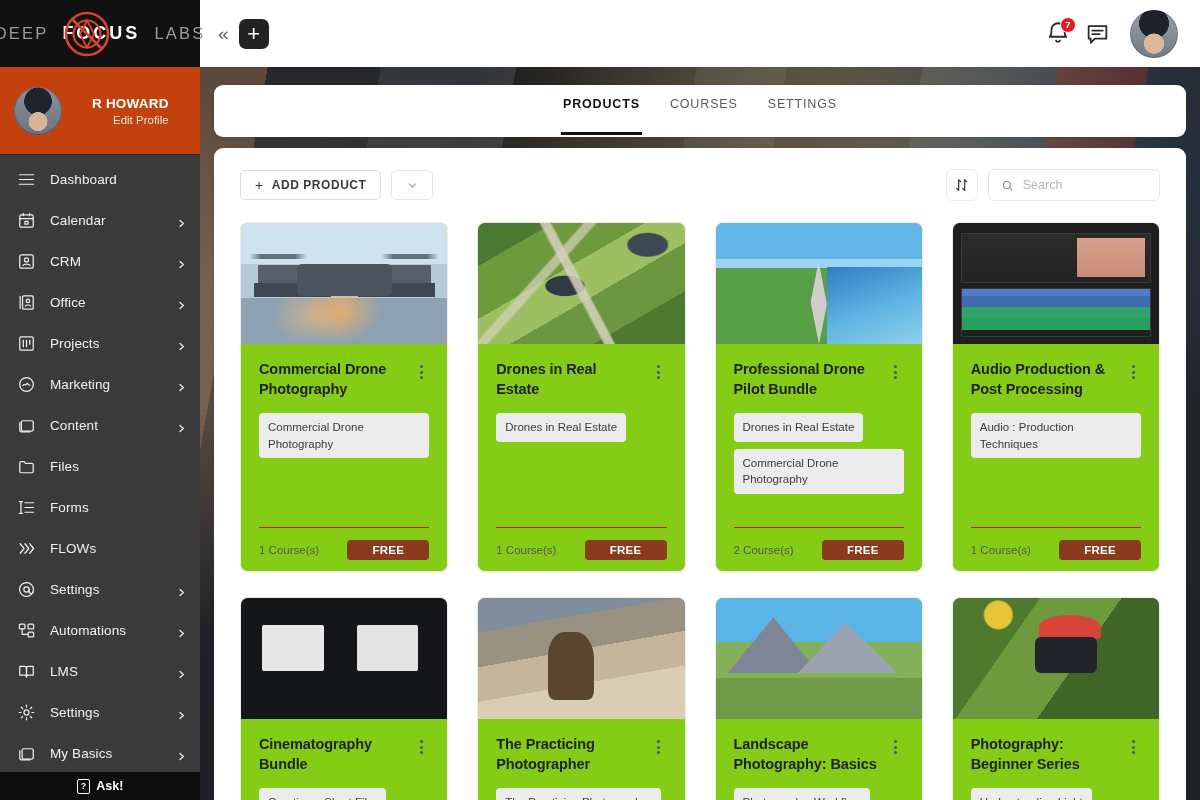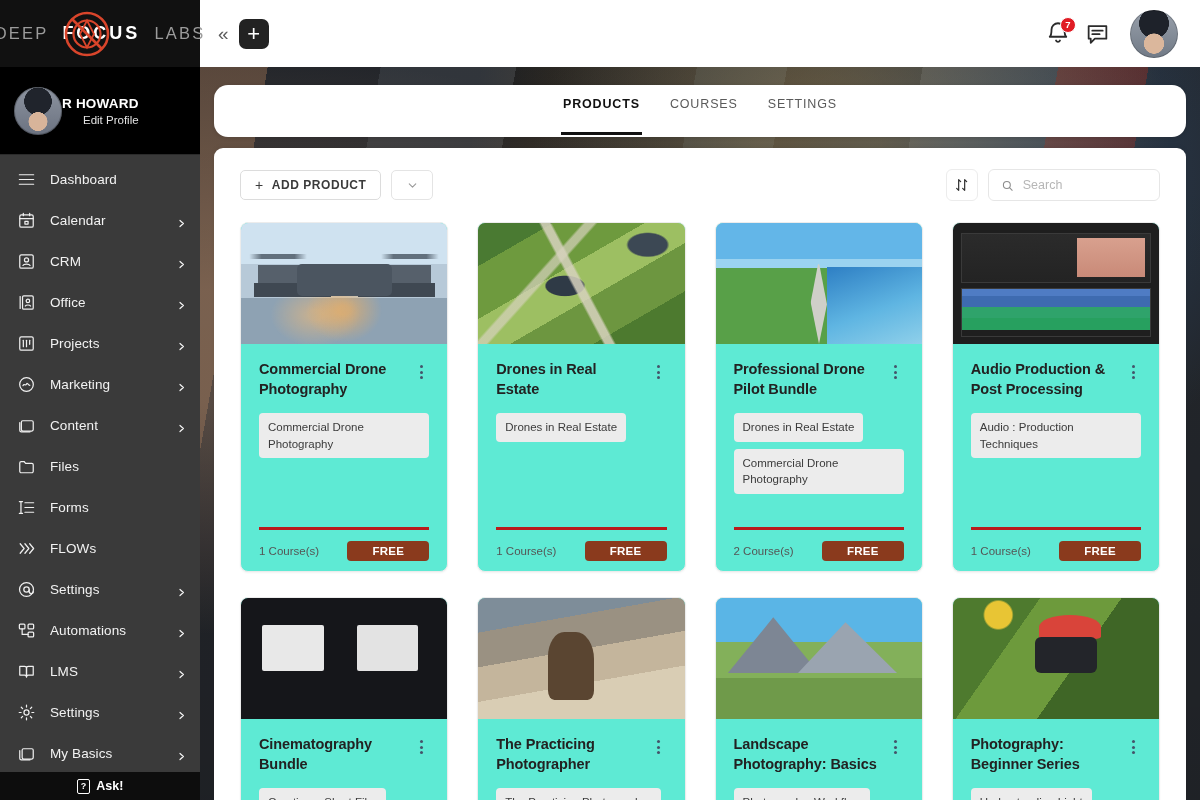--- a/index.html
+++ b/index.html
@@ -29,22 +29,22 @@
     font-size: 16.5px; letter-spacing: 2.2px; color: #9c9c9c;
     font-weight: 400; display: flex; align-items: center; gap: 14px;
   }
   .brand-focus { color: #ffffff; font-weight: 700; letter-spacing: 3px; font-size: 18px; }
   .brand-ring {
     position: absolute; left: 63px; top: 50%; transform: translateY(-50%);
     width: 48px; height: 48px; pointer-events: none;
   }
 
   #profile {
-    height: 88px; background: #000000;
-    display: flex; align-items: center; gap: 0; padding: 0 14px;
+    height: 88px; background: #c2410c;
+    display: flex; align-items: center; gap: 30px; padding: 0 14px;
     border-bottom: 1px solid #2b2b2b;
   }
   .avatar-sm {
     width: 48px; height: 48px; border-radius: 50%;
     background:
       radial-gradient(circle at 50% 72%, #d8b49a 0 22%, transparent 23%),
       radial-gradient(circle at 50% 30%, #20242c 0 33%, transparent 34%),
       linear-gradient(#8d94a0, #6b7280);
     flex: 0 0 48px;
     box-shadow: inset 0 0 0 1px rgba(0,0,0,.25);
@@ -126,21 +126,21 @@
     background:
       radial-gradient(ellipse at 62% 12%, rgba(240,160,40,.30) 0 7%, transparent 40%),
       radial-gradient(ellipse at 71% 16%, rgba(60,130,210,.35) 0 6%, transparent 38%),
       radial-gradient(ellipse at 3% 38%, rgba(190,150,120,.35) 0 9%, transparent 45%),
       linear-gradient(rgba(0,0,0,.18), rgba(0,0,0,.28));
   }
 
   
   #tabcard {
     position: absolute; left: 14px; right: 14px; top: 85px;
-    height: 52px; background: #fff; border-radius: 14px;
+    height: 52px; background: #fff; border-radius: 9px;
     box-shadow: 0 1px 4px rgba(0,0,0,.13);
     display: flex; align-items: flex-end; justify-content: center;
     z-index: 20;
   }
   .tabs { display: flex; gap: 26px; height: 100%; align-items: center; padding-bottom: 2px; }
   .tab {
     font-size: 12.5px; letter-spacing: .85px; color: #5a5a5a;
     cursor: pointer; padding: 0 2px 13px; position: relative; font-weight: 400;
     height: 100%; display: flex; align-items: center;
   }
@@ -187,21 +187,21 @@
     border: 0; outline: 0; font-size: 12.5px; color: #000000;
     font-family: inherit; width: 100%; background: transparent;
   }
   .search-box input::placeholder { color: #b6b6b6; }
 
   
   #grid {
     display: grid; grid-template-columns: repeat(4, 1fr); gap: 25px 29px;
   }
   .card {
-    background: #5eead4; border: 1px solid #ececec; border-radius: 8px;
+    background: #84cc16; border: 1px solid #ececec; border-radius: 8px;
     overflow: hidden; box-shadow: 0 1px 2px rgba(0,0,0,.05);
     display: flex; flex-direction: column; height: 350px; cursor: pointer;
   }
   .card-img { height: 121px; width: 100%; flex: 0 0 121px; }
   .card-body { flex: 1; padding: 16px 18px 0; display: flex; flex-direction: column; }
   .card-head { display: flex; align-items: flex-start; gap: 8px; }
   .card-title {
     font-size: 14.5px; font-weight: 700; color: #222; line-height: 1.35;
     flex: 1; letter-spacing: -.1px;
   }
@@ -209,21 +209,21 @@
     width: 16px; flex: 0 0 16px; display: flex; flex-direction: column;
     align-items: center; gap: 2.5px; padding-top: 5px; cursor: pointer;
   }
   .kebab i { width: 3px; height: 3px; border-radius: 50%; background: #44546a; display: block; }
   .tags { margin-top: 14px; display: flex; flex-direction: column; gap: 7px; align-items: flex-start; }
   .tag {
     background: #ececec; color: #3b3b3b; font-size: 11.5px; line-height: 1.45;
     border-radius: 4px; padding: 6px 9px; max-width: 100%;
   }
   .card-foot {
-    margin-top: auto; border-top: 3px solid #b91c1c;
+    margin-top: auto; border-top: 1px solid #b91c1c;
     height: 44px; display: flex; align-items: center; justify-content: space-between;
   }
   .courses { font-size: 11.5px; color: #555; }
   .free {
     background: #8a3a1d; color: #fff; font-size: 11.5px; font-weight: 700;
     border-radius: 4px; padding: 4px 25px; letter-spacing: .3px;
   }
 
   
   .img-drone {

